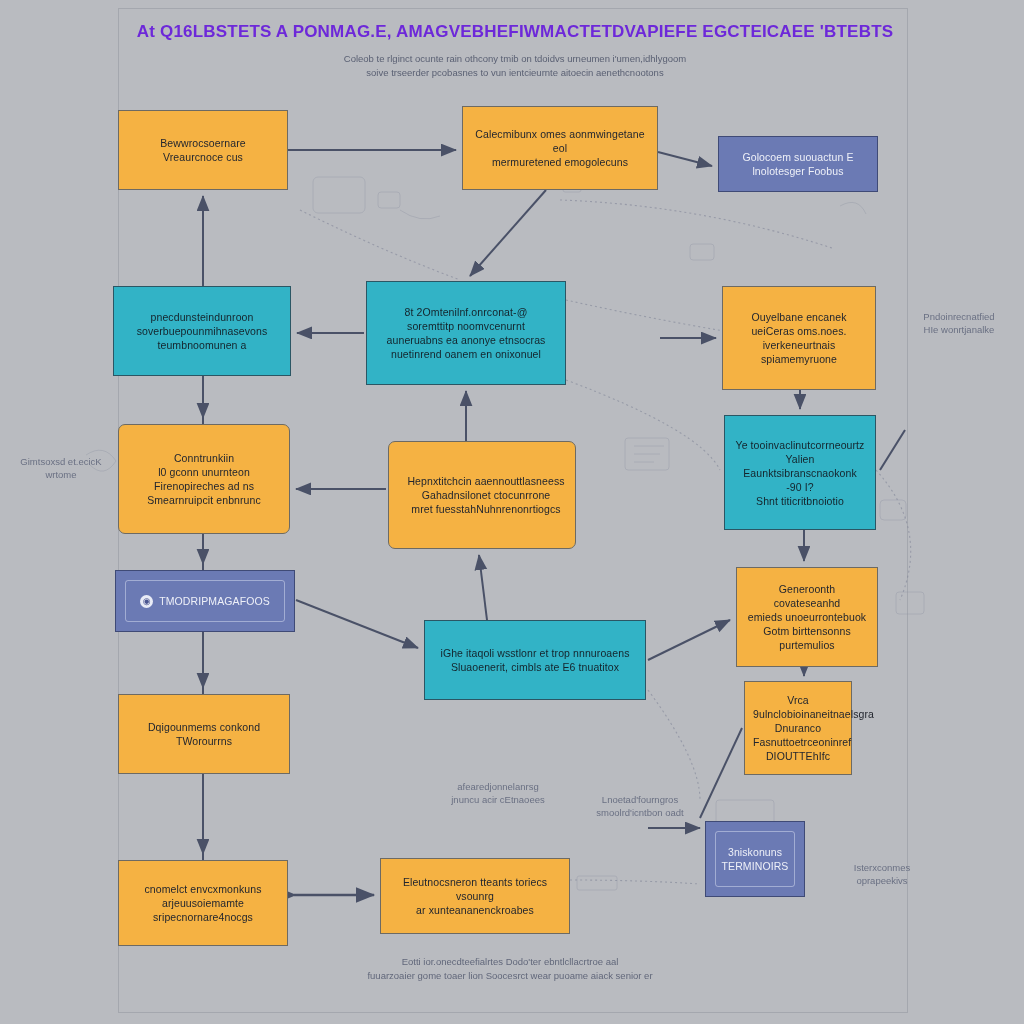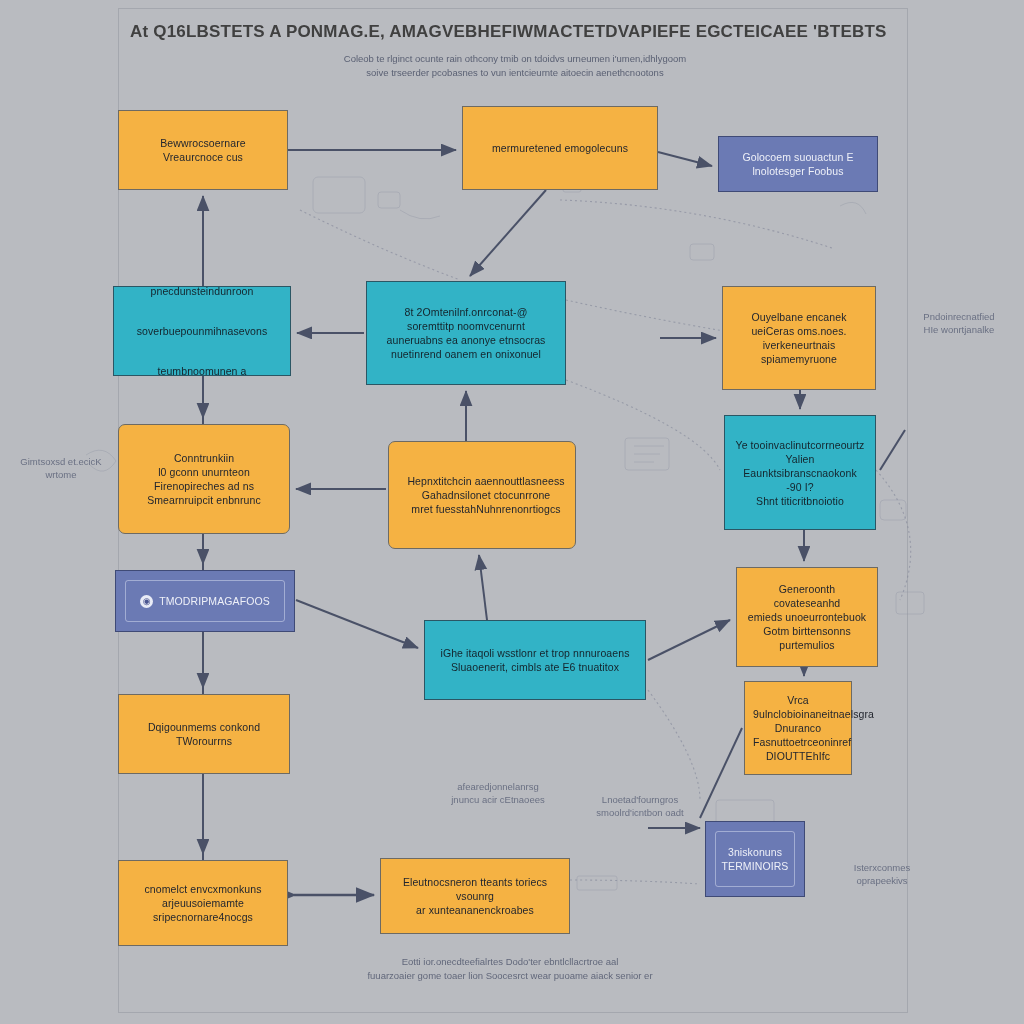--- a/index.html
+++ b/index.html
@@ -31,23 +31,24 @@
     left: 0; top: 0;
     width: 1024px;
     height: 1024px;
   }
 
   .title {
     position: absolute;
     left: 130px;
     top: 22px;
     width: 770px;
+    text-align: center;
     font-size: 17px;
     font-weight: bold;
-    color: #404040;
+    color: #6d28d9;
     letter-spacing: 0.2px;
     white-space: nowrap;
     overflow: hidden;
     filter: blur(0.35px);
   }
   .subtitle {
     position: absolute;
     left: 160px;
     width: 710px;
     text-align: center;
@@ -230,27 +231,28 @@
   <div class="title">At Q16LBSTETS A PONMAG.E, AMAGVEBHEFIWMACTETDVAPIEFE EGCTEICAEE 'BTEBTS</div>
   <div class="subtitle" style="top:52px">Coleob te rlginct ocunte rain othcony tmib on tdoidvs urneumen i'umen,idhlygoom</div>
   <div class="subtitle" style="top:66px">soive trseerder pcobasnes to vun ientcieurnte aitoecin aenethcnootons</div>
 
   <div id="nodes-root">
       <div class="node amber" style="left: 118px; top: 110px; width: 170px; height: 80px;">
         <span class="ln">Bewwrocsoernare</span>
         <span class="ln">Vreaurcnoce cus</span>
       </div>
       <div class="node amber" style="left: 462px; top: 106px; width: 196px; height: 84px;">
+        <span class="ln">Calecmibunx omes  aonmwingetane eol</span>
         <span class="ln">mermuretened emogolecuns</span>
       </div>
       <div class="node slate" style="left: 718px; top: 136px; width: 160px; height: 56px;">
         <span class="ln">Golocoem suouactun E</span>
         <span class="ln">lnolotesger Foobus</span>
       </div>
-      <div class="node teal" style="left: 113px; top: 286px; width: 178px; height: 90px; gap: 26px;">
+      <div class="node teal" style="left: 113px; top: 286px; width: 178px; height: 90px;">
         <span class="ln">pnecdunsteindunroon</span>
         <span class="ln">soverbuepounmihnasevons</span>
         <span class="ln">teumbnoomunen a</span>
       </div>
       <div class="node teal" style="left: 366px; top: 281px; width: 200px; height: 104px;">
         <span class="ln">8t 2Omtenilnf.onrconat-@</span>
         <span class="ln">soremttitp noomvcenurnt</span>
         <span class="ln">auneruabns ea anonye etnsocras</span>
         <span class="ln">nuetinrend oanem en onixonuel</span>
       </div>

